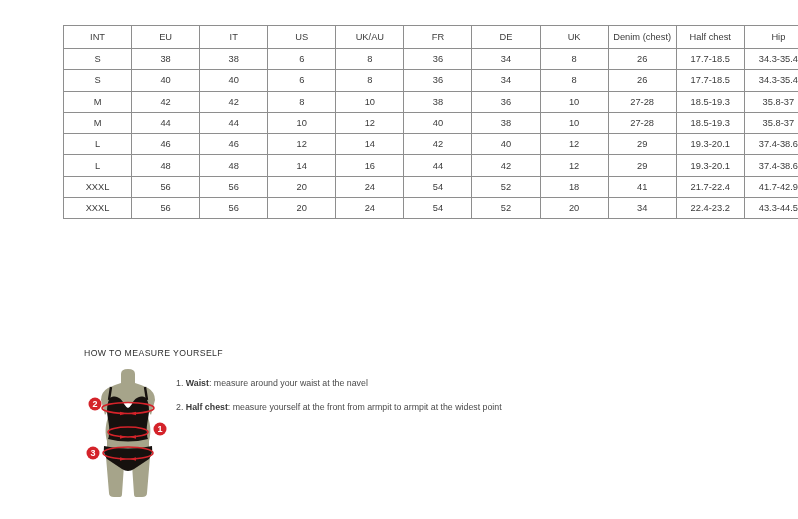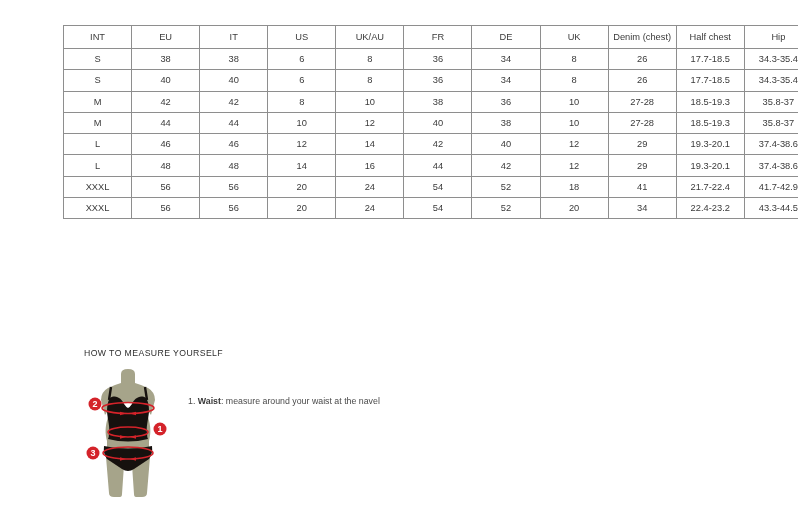--- a/index.html
+++ b/index.html
@@ -49,23 +49,22 @@
     top: 348px;
     font-size: 8.7px;
     font-weight: normal;
     letter-spacing: 0.4px;
     color: #2e2e2e;
     margin-left: 19px;
   }
   #measure-steps {
     position: absolute;
     left: 176px;
-    top: 392px;
+    top: 374px;
     width: 480px;
-    margin-left: 12px;
   }
   .measure-step {
     font-size: 8.8px;
     line-height: 13px;
     padding-top: 3px;
     margin-bottom: 8px;
     color: #4a4a4a;
   }
   .measure-step .step-label { font-weight: bold; color: #3a3a3a; }
 
@@ -265,15 +264,19 @@
       <circle class="badge" cx="17" cy="86" r="6.5"></circle>
       <text class="badge-num" x="17" y="89.3">3</text>
     </svg>
   </div>
 
   <div id="measure-steps">
     <div class="measure-step">
       <span class="step-num">1.</span>
       <span class="step-label">Waist</span><span class="step-text">: measure around your waist at the navel</span>
     </div>
+    <div class="measure-step">
+      <span class="step-num">2.</span>
+      <span class="step-label">Half chest</span><span class="step-text">: measure yourself at the front from armpit to armpit at the widest point</span>
+    </div>
   </div>
 
 </div>
 
 </body></html>

